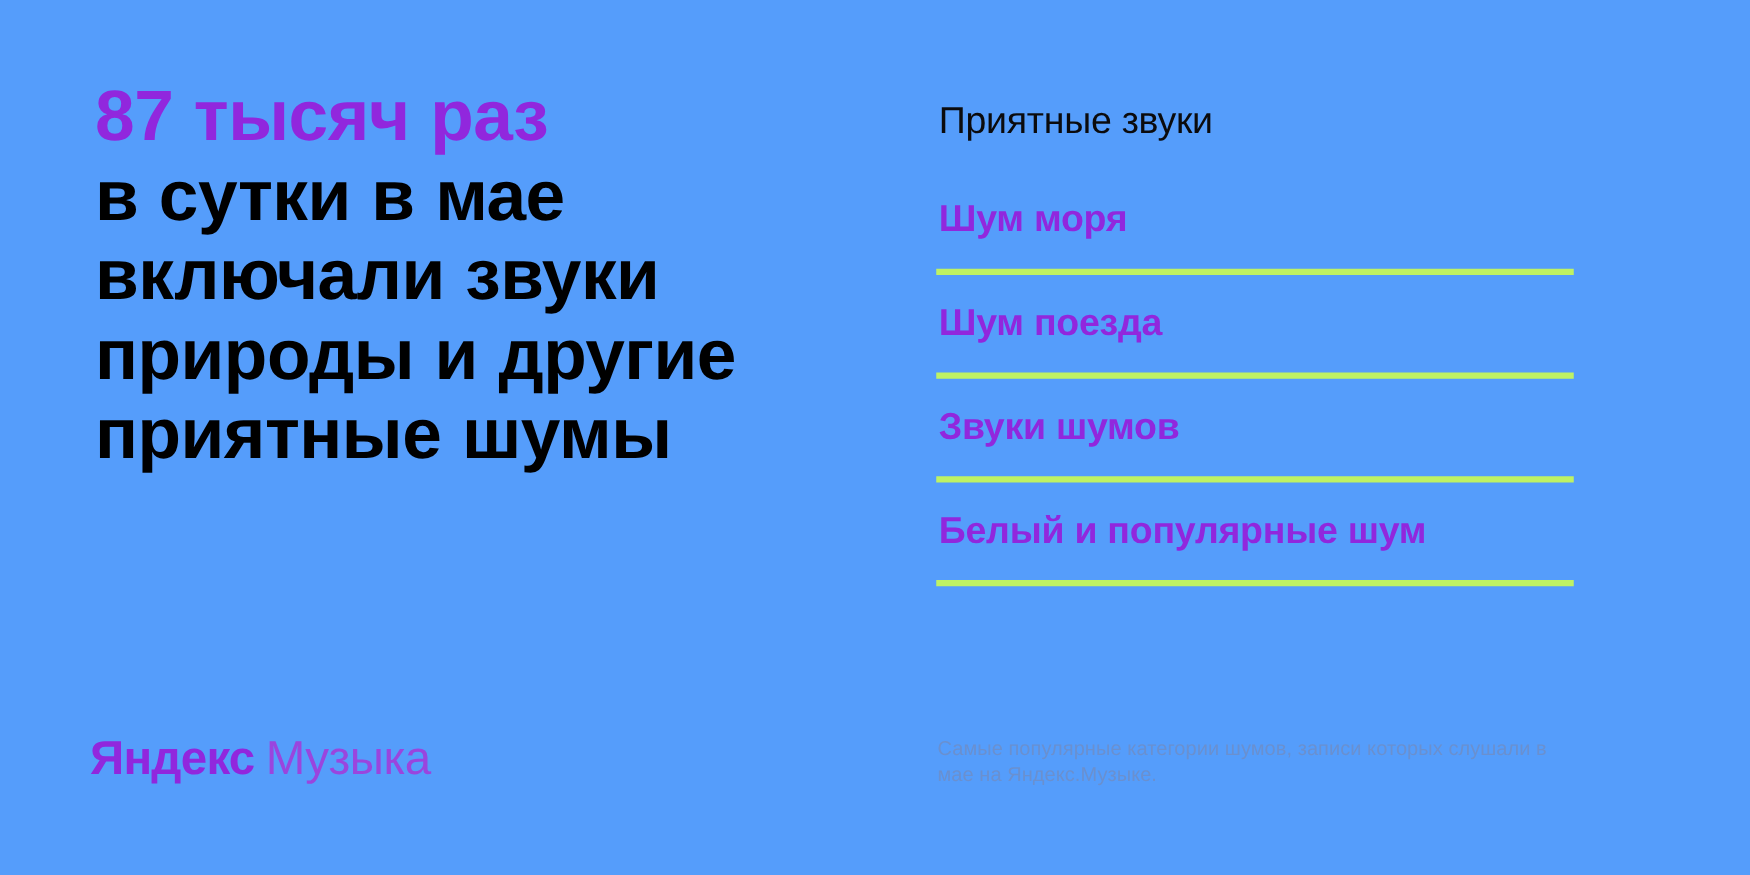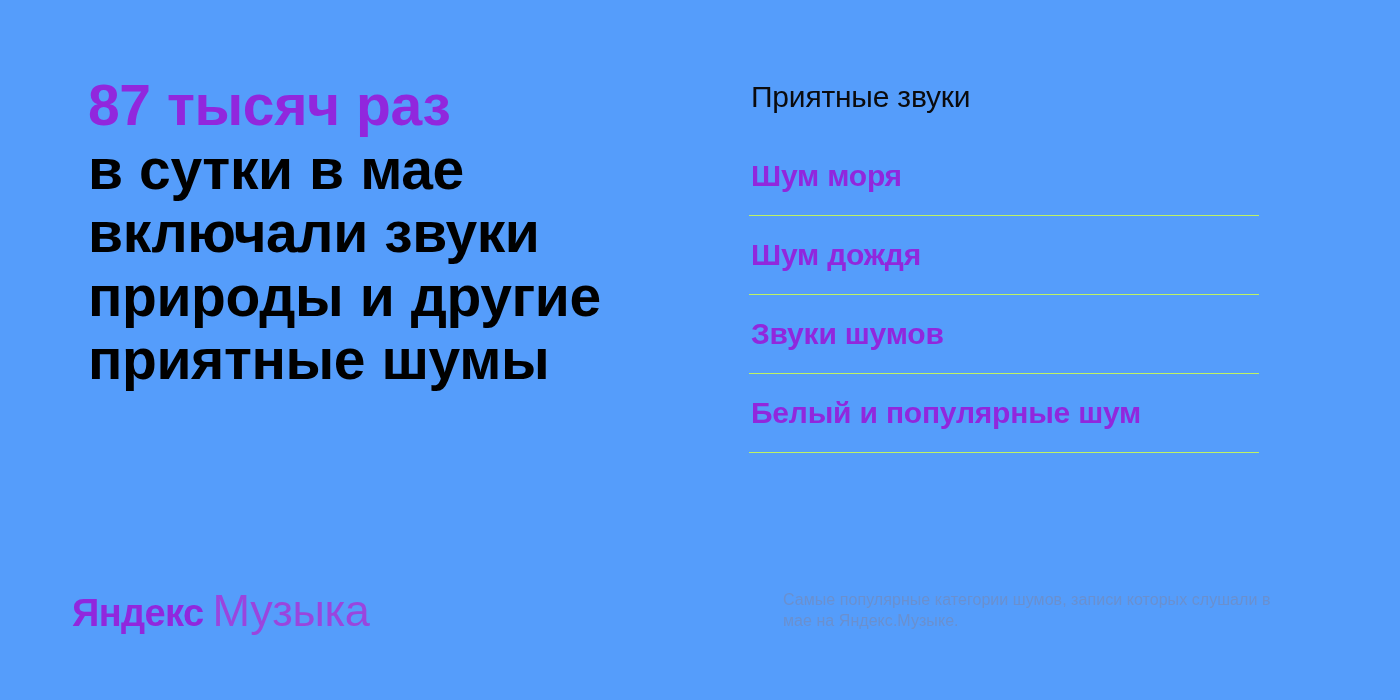--- a/index.html
+++ b/index.html
@@ -26,21 +26,21 @@
 
   
   #left-col {
     position: absolute;
     left: 72px;
     top: 58px;
     width: 640px;
   }
 
   #headline {
-    margin: 16px;
+    margin: 4px;
     font-size: 57px;
     line-height: 1.115;
     font-weight: 700;
     letter-spacing: -0.4px;
     color: #0b0b0d;
     word-spacing: 1px;
   }
   #headline .accent {
     color: #9127dd;
     display: block;
@@ -59,21 +59,21 @@
     line-height: 1;
   }
   #logo .logo-brand {
     font-size: 38px;
     font-weight: 700;
     color: #9127dd;
     letter-spacing: -0.6px;
     text-align: right;
   }
   #logo .logo-product {
-    font-size: 45px;
+    font-size: 38px;
     font-weight: 400;
     color: #9a45de;
     letter-spacing: -0.4px;
     margin-left: 9px;
   }
 
   
   #right-col {
     position: absolute;
     left: 749px;
@@ -94,35 +94,35 @@
     list-style: none;
     margin: 0;
     padding: 0;
     width: 510px;
   }
   #sound-list li {
     position: relative;
     height: 78px;
     display: flex;
     align-items: center;
-    border-bottom: 1px solid #bef264;
+    border-bottom: 5px solid #bef264;
   }
   #sound-list li .item-label {
     font-size: 30px;
     font-weight: 700;
     color: #9127dd;
     letter-spacing: -0.2px;
     line-height: 1.1;
     padding-left: 2px;
   }
 
   
   #footnote {
     position: absolute;
-    left: 783px;
+    left: 750px;
     top: 590px;
     width: 520px;
     margin: 0;
     font-size: 16px;
     line-height: 1.3;
     font-weight: 400;
     color: #6a90cf;
     letter-spacing: 0.05px;
   }
 </style>
@@ -142,21 +142,21 @@
     <span class="logo-brand">Яндекс</span><span class="logo-product">Музыка</span>
   </div>
 
   <div id="right-col">
     <h2 id="list-title">Приятные звуки</h2>
     <ul id="sound-list">
       <li>
         <span class="item-label">Шум моря</span>
       </li>
       <li>
-        <span class="item-label">Шум дождя</span>
+        <span class="item-label">Шум поезда</span>
       </li>
       <li>
         <span class="item-label">Звуки шумов</span>
       </li>
       <li>
         <span class="item-label">Белый и популярные шум</span>
       </li>
     </ul>
   </div>
 

